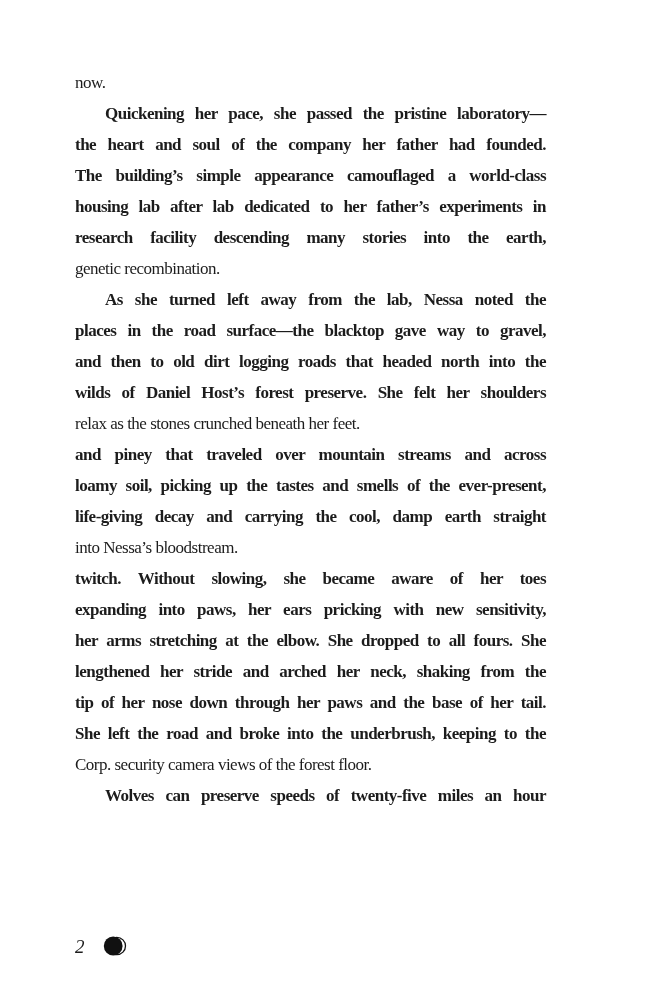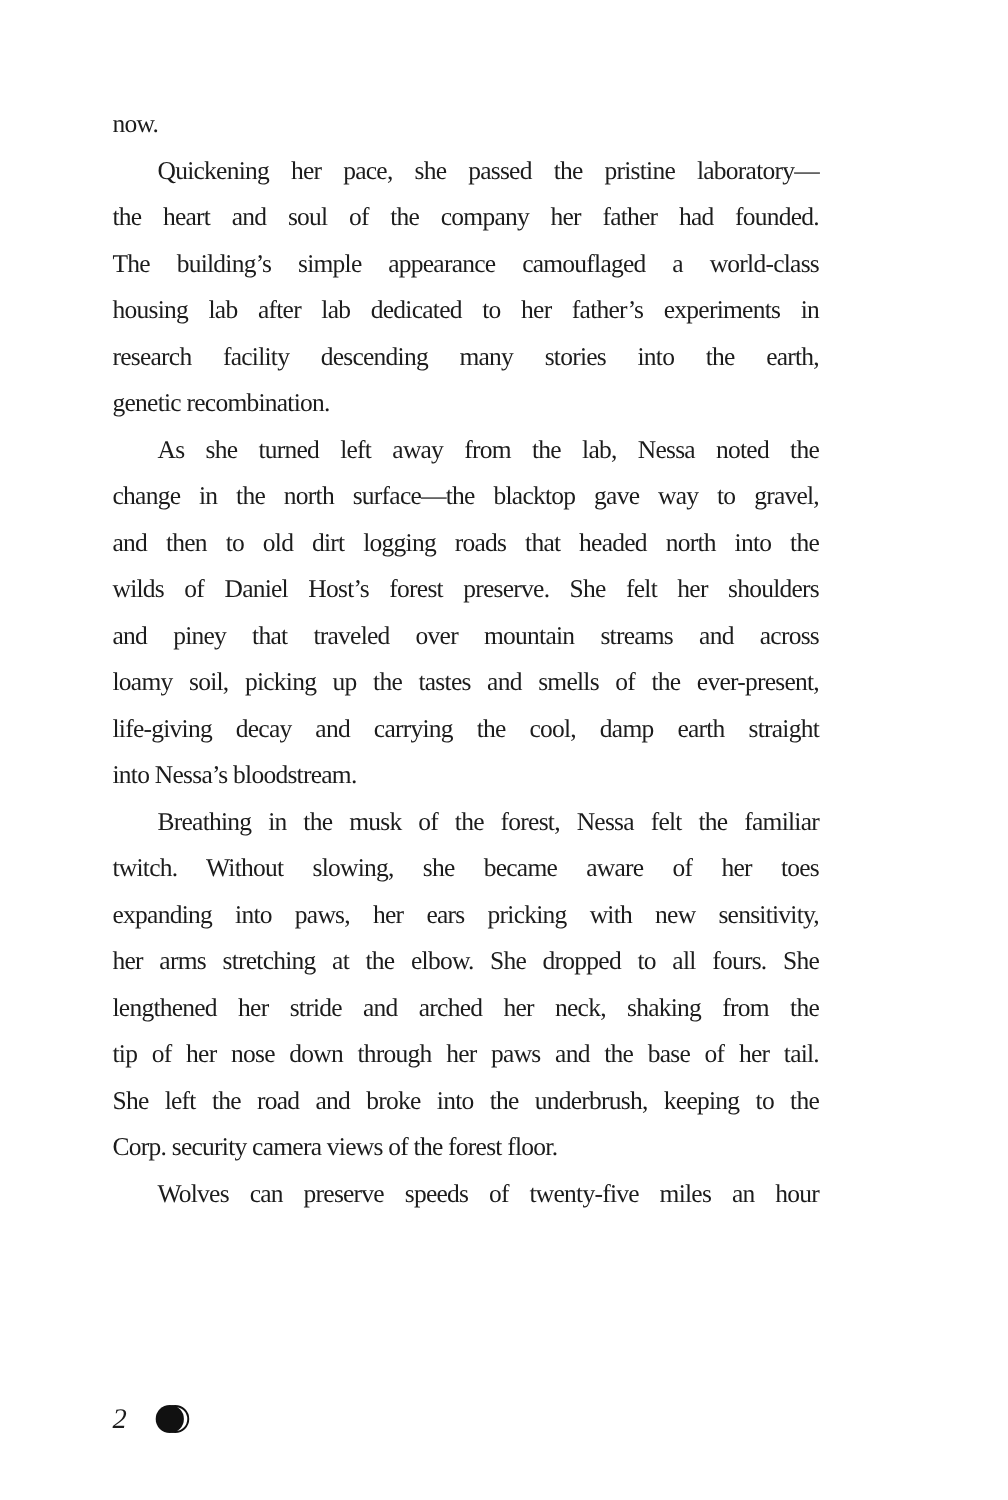--- a/index.html
+++ b/index.html
@@ -12,21 +12,21 @@
     overflow:hidden;
   }
   .text-block{
     position:absolute;
     left:75px;top:67px;width:471px;
     font-size:17px;line-height:31px;
     letter-spacing:-0.5px;
   }
   .paragraph{margin:0;padding:0;}
   .line{text-align:left;white-space:normal;}
-  .line.j{text-align:justify;text-align-last:justify;-moz-text-align-last:justify;}
+  .line.j{text-align:justify;text-align-last:justify;font-weight:bold;-moz-text-align-last:justify;}
   .line.indent{text-indent:30px;}
   .page-footer{
     position:absolute;
     left:75px;top:932px;
     display:flex;align-items:center;gap:17px;
     height:28px;
   }
   .page-number{
     font-style:italic;
     font-size:19px;line-height:1;
@@ -46,32 +46,32 @@
       <div class="paragraph">
         <div class="line j indent">Quickening her pace, she passed the pristine laboratory—</div>
         <div class="line j">the heart and soul of the company her father had founded.</div>
         <div class="line j">The building’s simple appearance camouflaged a world-class</div>
         <div class="line j">housing lab after lab dedicated to her father’s experiments in</div>
         <div class="line j">research facility descending many stories into the earth,</div>
         <div class="line">genetic recombination.</div>
       </div>
       <div class="paragraph">
         <div class="line j indent">As she turned left away from the lab, Nessa noted the</div>
-        <div class="line j">change in the north surface—the blacktop gave way to gravel,</div>
+        <div class="line j">places in the road surface—the blacktop gave way to gravel,</div>
         <div class="line j">and then to old dirt logging roads that headed north into the</div>
         <div class="line j">wilds of Daniel Host’s forest preserve. She felt her shoulders</div>
+        <div class="line">relax as the stones crunched beneath her feet.</div>
       </div>
       <div class="paragraph">
         <div class="line j">and piney that traveled over mountain streams and across</div>
         <div class="line j">loamy soil, picking up the tastes and smells of the ever-present,</div>
         <div class="line j">life-giving decay and carrying the cool, damp earth straight</div>
         <div class="line">into Nessa’s bloodstream.</div>
       </div>
       <div class="paragraph">
-        <div class="line j indent">Breathing in the musk of the forest, Nessa felt the familiar</div>
         <div class="line j">twitch. Without slowing, she became aware of her toes</div>
         <div class="line j">expanding into paws, her ears pricking with new sensitivity,</div>
         <div class="line j">her arms stretching at the elbow. She dropped to all fours. She</div>
         <div class="line j">lengthened her stride and arched her neck, shaking from the</div>
         <div class="line j">tip of her nose down through her paws and the base of her tail.</div>
         <div class="line j">She left the road and broke into the underbrush, keeping to the</div>
         <div class="line">Corp. security camera views of the forest floor.</div>
       </div>
       <div class="paragraph">
         <div class="line j indent">Wolves can preserve speeds of twenty-five miles an hour</div>

